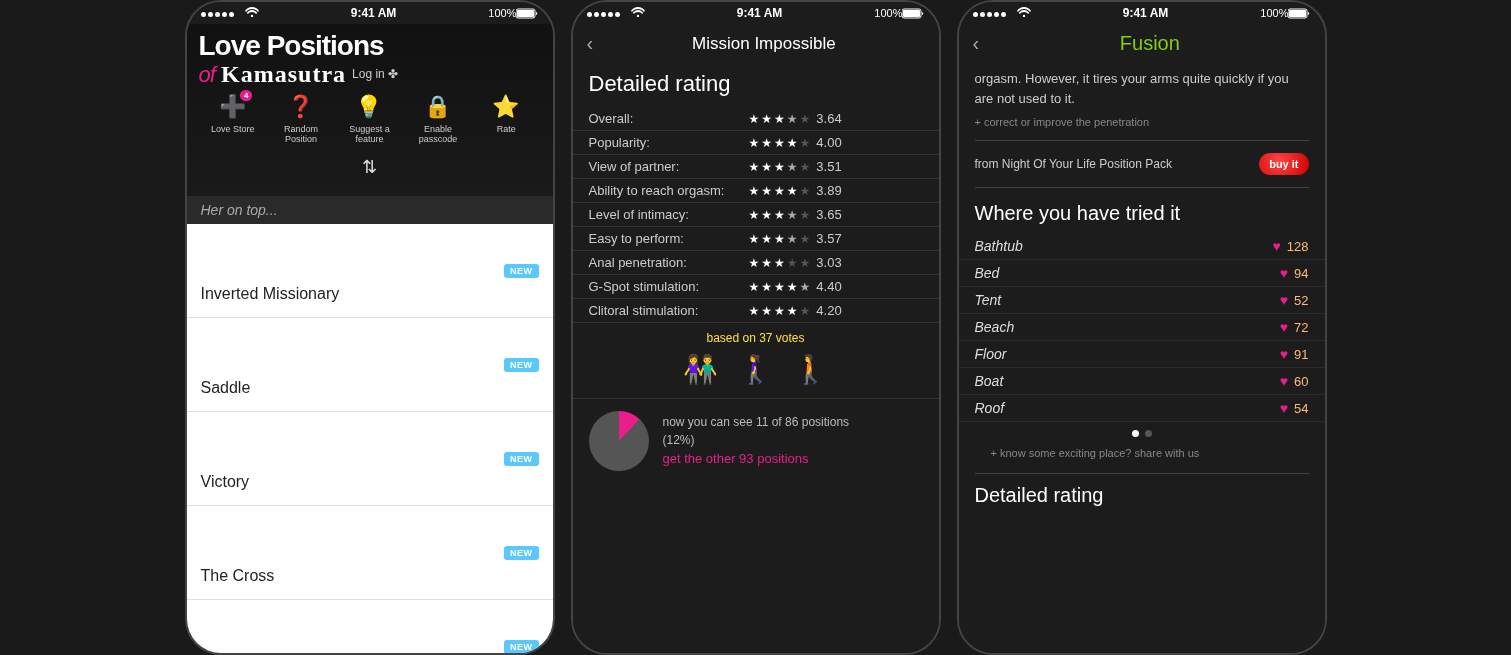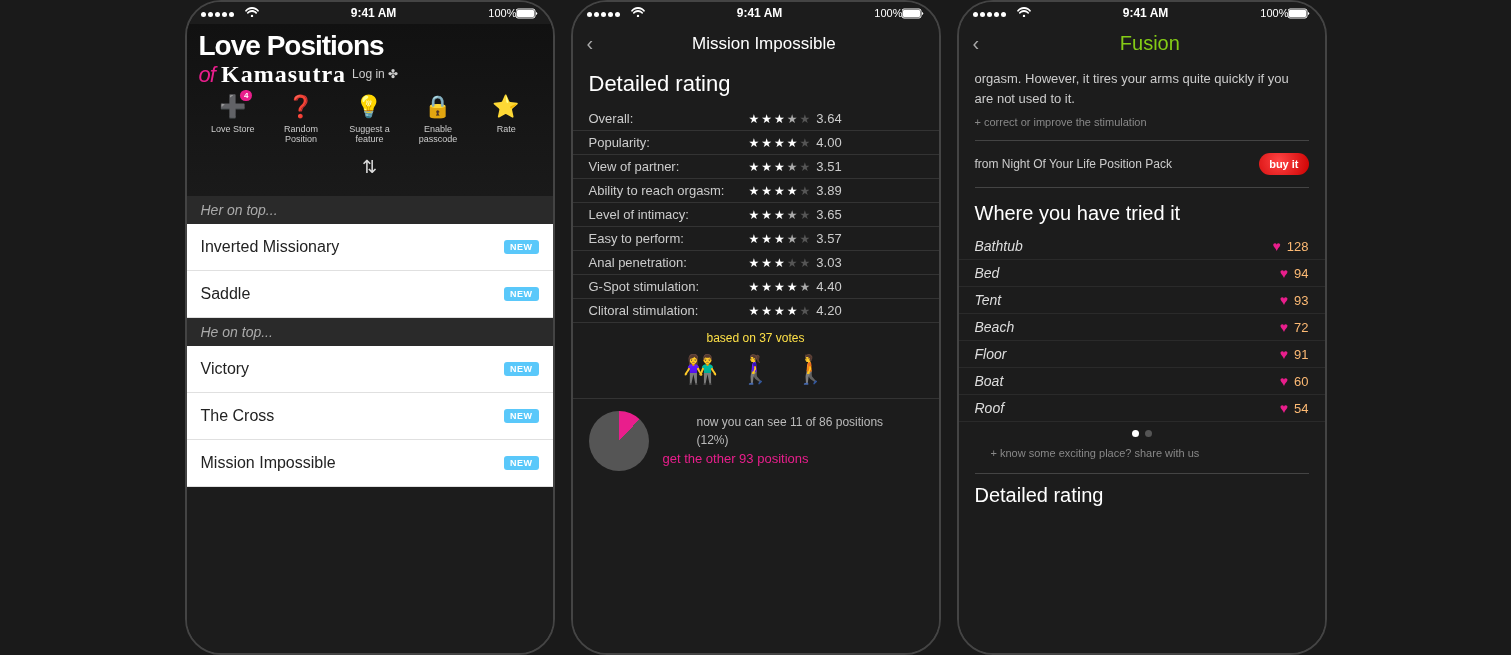--- a/index.html
+++ b/index.html
@@ -129,20 +129,21 @@
       border-bottom: 1px solid #e0e0e0;
       padding: 14px 14px;
       display: flex;
       align-items: center;
       justify-content: space-between;
     }
     .phone1 .list-item .item-name {
       font-size: 16px;
       color: #222;
       font-weight: 500;
+      margin-top: 47px;
     }
     .new-badge {
       background: #5ac8fa;
       color: #fff;
       font-size: 9px;
       font-weight: 700;
       padding: 2px 6px;
       border-radius: 3px;
       letter-spacing: 0.5px;
     }
@@ -417,23 +418,20 @@
     </div>
     <div class="list-item">
       <span class="item-name">Inverted Missionary</span>
       <span class="new-badge">NEW</span>
     </div>
     <div class="list-item">
       <span class="item-name">Saddle</span>
       <span class="new-badge">NEW</span>
     </div>
 
-    <div class="section-header">
-      <span>He on top...</span>
-    </div>
     <div class="list-item">
       <span class="item-name">Victory</span>
       <span class="new-badge">NEW</span>
     </div>
     <div class="list-item">
       <span class="item-name">The Cross</span>
       <span class="new-badge">NEW</span>
     </div>
     <div class="list-item">
       <span class="item-name">Mission Impossible</span>
@@ -574,21 +572,21 @@
 
     <div class="votes-text">based on 37 votes</div>
     <div class="figures">
       <span class="figure-icon">👫</span>
       <span class="figure-icon">🚶‍♀️</span>
       <span class="figure-icon">🚶</span>
     </div>
     <div class="pie-section">
       <div class="pie-chart"></div>
       <div class="pie-text">
-        <div style="white-space:pre-line;margin-left:34px;">now you can see 11 of 86 positions
+        <div style="white-space:pre-line;">now you can see 11 of 86 positions
 (12%)</div>
         <div class="pink-link">get the other 93 positions</div>
       </div>
     </div>
   </div>
 </div>
 
 <div class="phone-frame phone3">
   <div class="status-bar">
     <div class="dots">
@@ -609,21 +607,21 @@
           <path d="M20 4v3c.8-.3 1.3-.9 1.3-1.5S20.8 4.3 20 4z" fill="white"></path>
         </svg>
     </div>
   </div>
   <div class="content">
     <div class="nav-bar">
       <span class="back-arrow">‹</span>
       <span class="nav-title">Fusion</span>
     </div>
     <div class="desc-text">orgasm. However, it tires your arms quite quickly if you are not used to it.</div>
-    <div class="correct-link">+ correct or improve the stimulation</div>
+    <div class="correct-link">+ correct or improve the penetration</div>
     <div class="divider"></div>
     <div class="pack-row">
       <span class="pack-text">from Night Of Your Life Position Pack</span>
       <button class="buy-btn">buy it</button>
     </div>
     <div class="divider"></div>
     <div class="where-title">Where you have tried it</div>
 
     <div id="places-container">
         <div class="place-row">
@@ -637,21 +635,21 @@
           <span class="place-name">Bed</span>
           <div class="place-right">
             <span class="heart-icon">♥</span>
             <span class="place-count">94</span>
           </div>
         </div>
         <div class="place-row">
           <span class="place-name">Tent</span>
           <div class="place-right">
             <span class="heart-icon">♥</span>
-            <span class="place-count">93</span>
+            <span class="place-count">52</span>
           </div>
         </div>
         <div class="place-row">
           <span class="place-name">Beach</span>
           <div class="place-right">
             <span class="heart-icon">♥</span>
             <span class="place-count">72</span>
           </div>
         </div>
         <div class="place-row">

